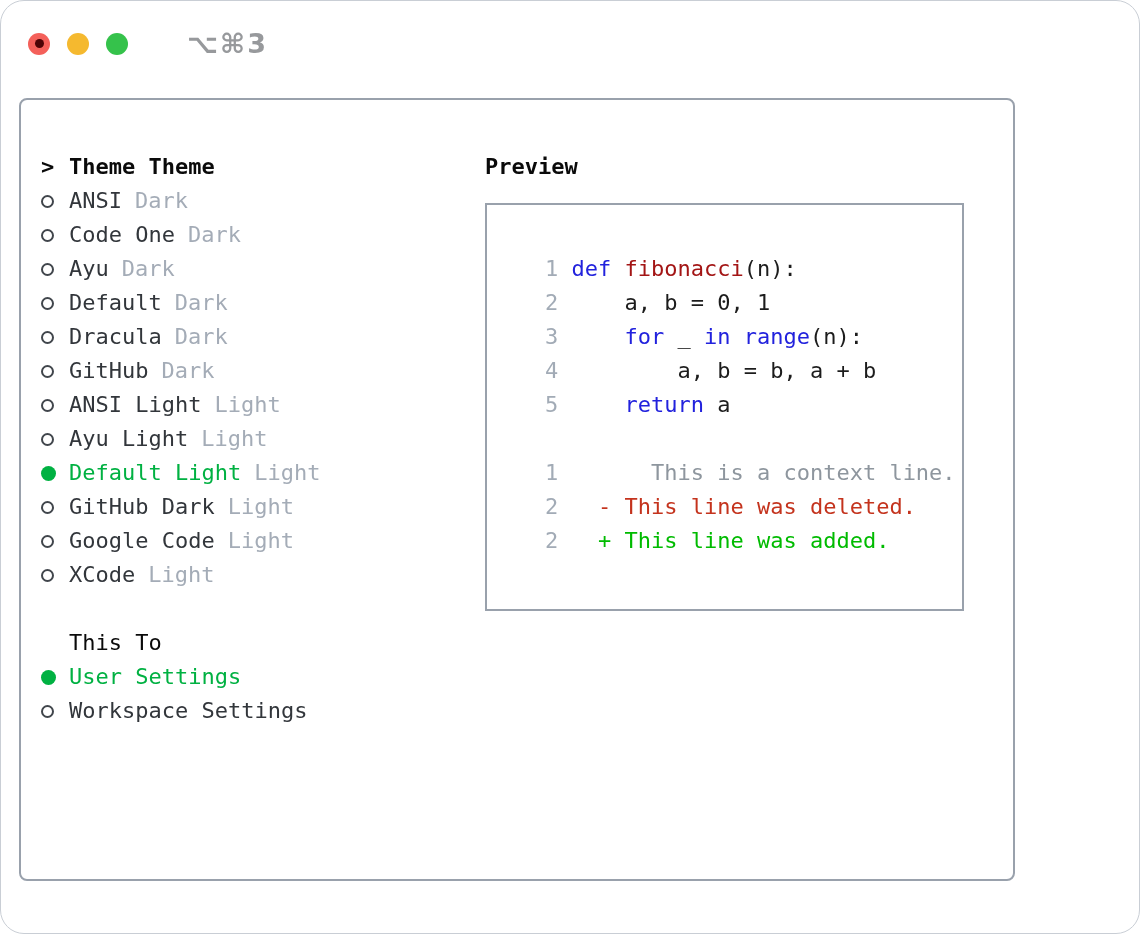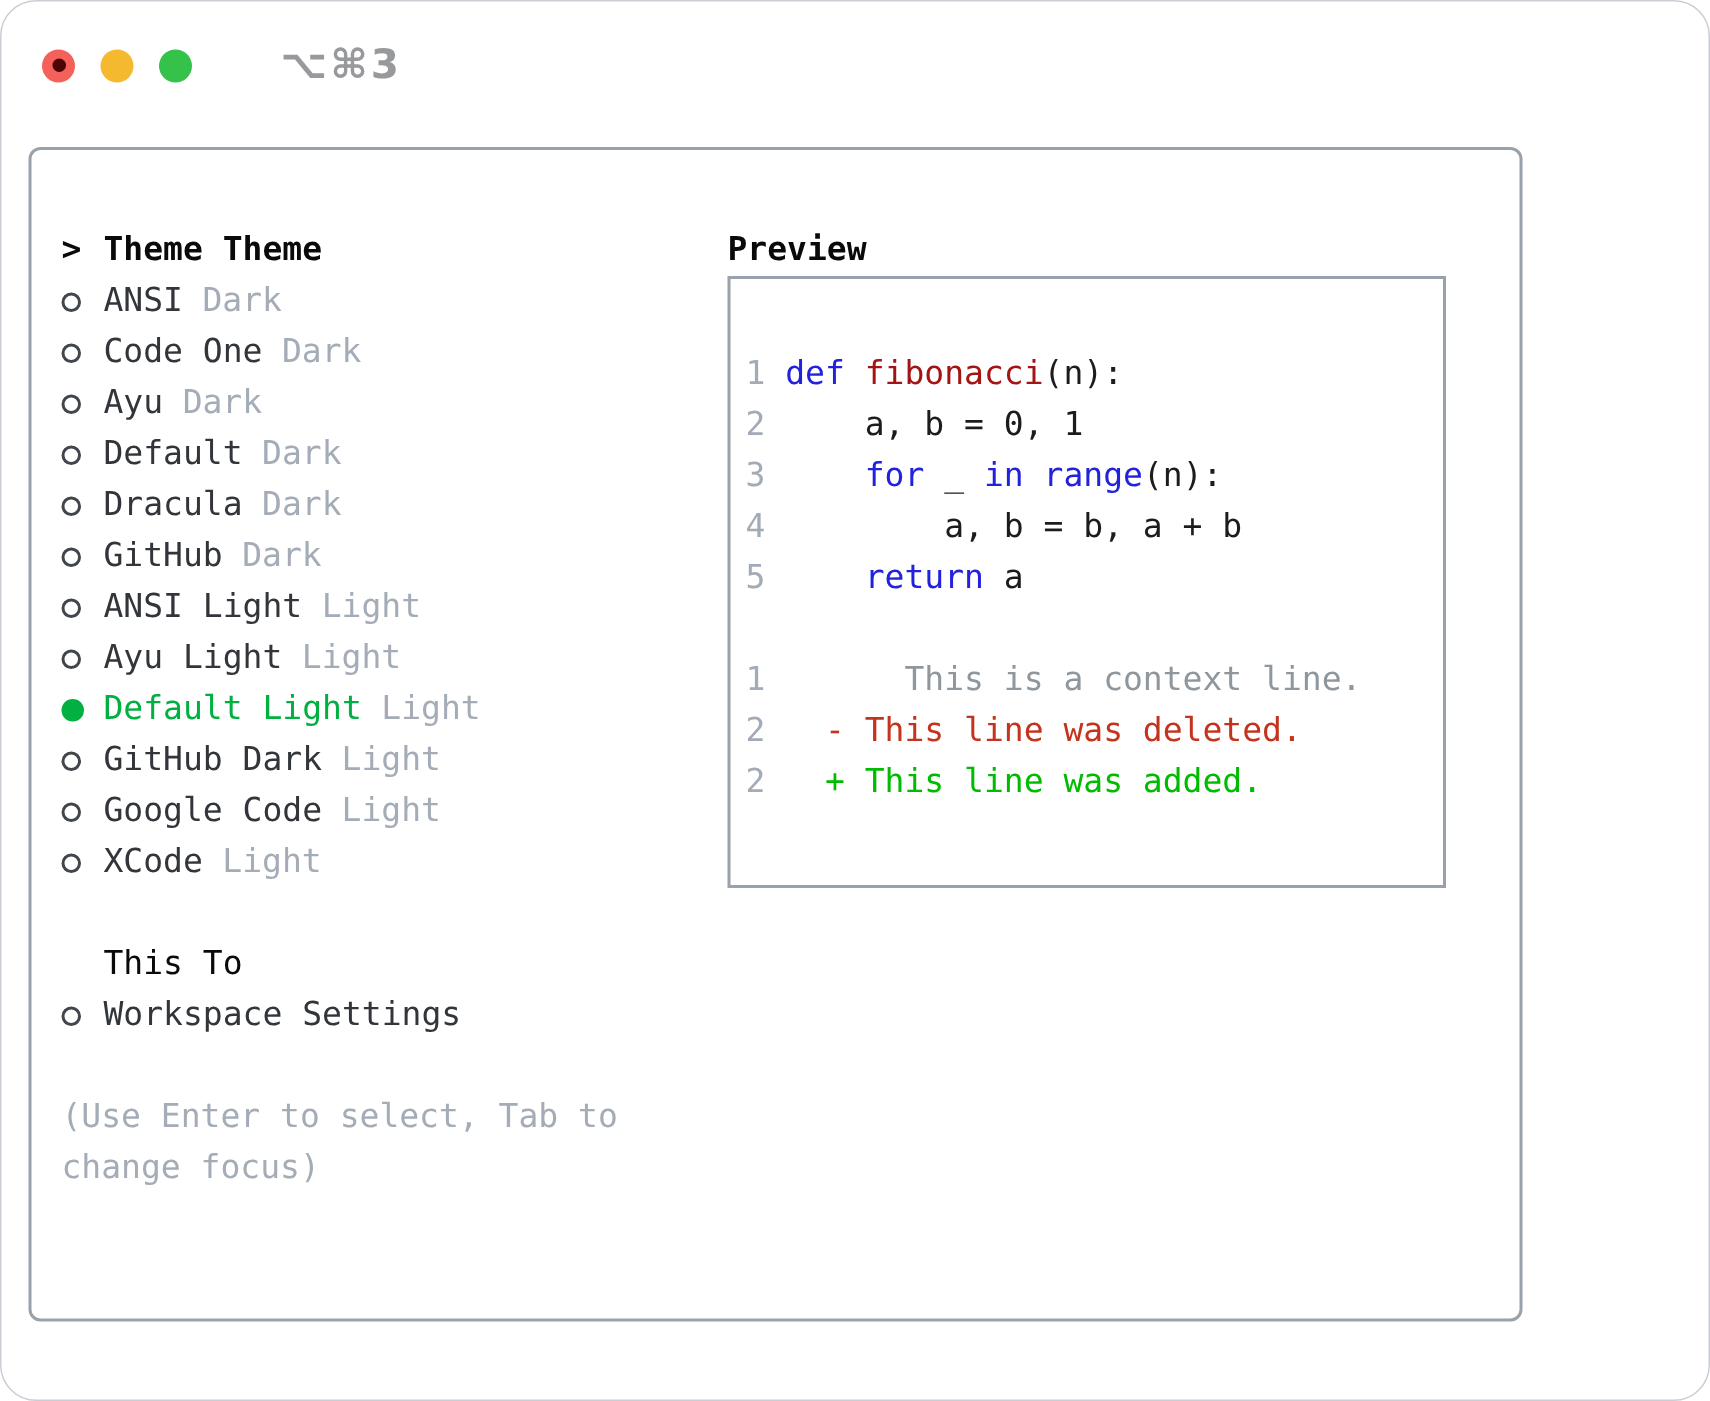--- a/index.html
+++ b/index.html
@@ -73,24 +73,26 @@
     color:var(--muted-gray,#a4acb7);
   }
 
   
   .right-col { position:absolute; left:464px; top:50px; width:500px; }
   .preview-title {
     font-size:22px; line-height:34px; font-weight:bold;
     color:var(--header-text,#0a0a0a);
   }
   .preview-box {
+    margin-top:19px;
     width:479px; height:408px;
     border:2px solid var(--panel-border,#99a1ac);
     background:#fff;
     overflow:hidden;
+    padding-left:48px;
   }
   #preview-code {
     margin:0; padding:47px 0 0 10px;
     font-family:"DejaVu Sans Mono","Liberation Mono",monospace;
     font-size:22px; line-height:34px;
   }
   .code-line { white-space:pre; height:34px; }
 </style>
 </head>
 <body>
@@ -130,26 +132,26 @@
         </div>
 
       <div class="spacer"></div>
 
       <div class="row">
         <span class="marker"></span>
         <span class="apply-header">This To</span>
       </div>
 
       <div id="apply-options">
+          <div class="row"><span class="marker"><span class="radio on"></span></span><span class="iname sel">User Settings</span></div>
           <div class="row"><span class="marker"><span class="radio"></span></span><span class="iname">Workspace Settings</span></div>
         </div>
 
       <div class="spacer"></div>
 
-      <div class="help">(Use Enter to select, Tab to change focus)</div>
     </div>
 
     <div class="right-col">
       <div class="preview-title">Preview</div>
       <div class="preview-box">
         <pre id="preview-code"><div class="code-line"><span style="color: rgb(162, 171, 182);">1 </span><span style="color: rgb(34, 34, 221);">def </span><span style="color: rgb(163, 21, 21);">fibonacci</span><span style="color: rgb(28, 28, 28);">(n):</span></div><div class="code-line"><span style="color: rgb(162, 171, 182);">2 </span><span style="color: rgb(28, 28, 28);">    a, b = 0, 1</span></div><div class="code-line"><span style="color: rgb(162, 171, 182);">3 </span><span style="color: rgb(28, 28, 28);">    </span><span style="color: rgb(34, 34, 221);">for</span><span style="color: rgb(28, 28, 28);"> _ </span><span style="color: rgb(34, 34, 221);">in</span><span style="color: rgb(28, 28, 28);"> </span><span style="color: rgb(34, 34, 221);">range</span><span style="color: rgb(28, 28, 28);">(n):</span></div><div class="code-line"><span style="color: rgb(162, 171, 182);">4 </span><span style="color: rgb(28, 28, 28);">        a, b = b, a + b</span></div><div class="code-line"><span style="color: rgb(162, 171, 182);">5 </span><span style="color: rgb(28, 28, 28);">    </span><span style="color: rgb(34, 34, 221);">return</span><span style="color: rgb(28, 28, 28);"> a</span></div><div class="code-line">&nbsp;</div><div class="code-line"><span style="color: rgb(162, 171, 182);">1 </span><span style="color: rgb(142, 150, 158);">      This is a context line.</span></div><div class="code-line"><span style="color: rgb(162, 171, 182);">2 </span><span style="color: rgb(196, 51, 29);">  - This line was deleted.</span></div><div class="code-line"><span style="color: rgb(162, 171, 182);">2 </span><span style="color: rgb(0, 187, 0);">  + This line was added.</span></div></pre>
       </div>
     </div>
 
   </div>

